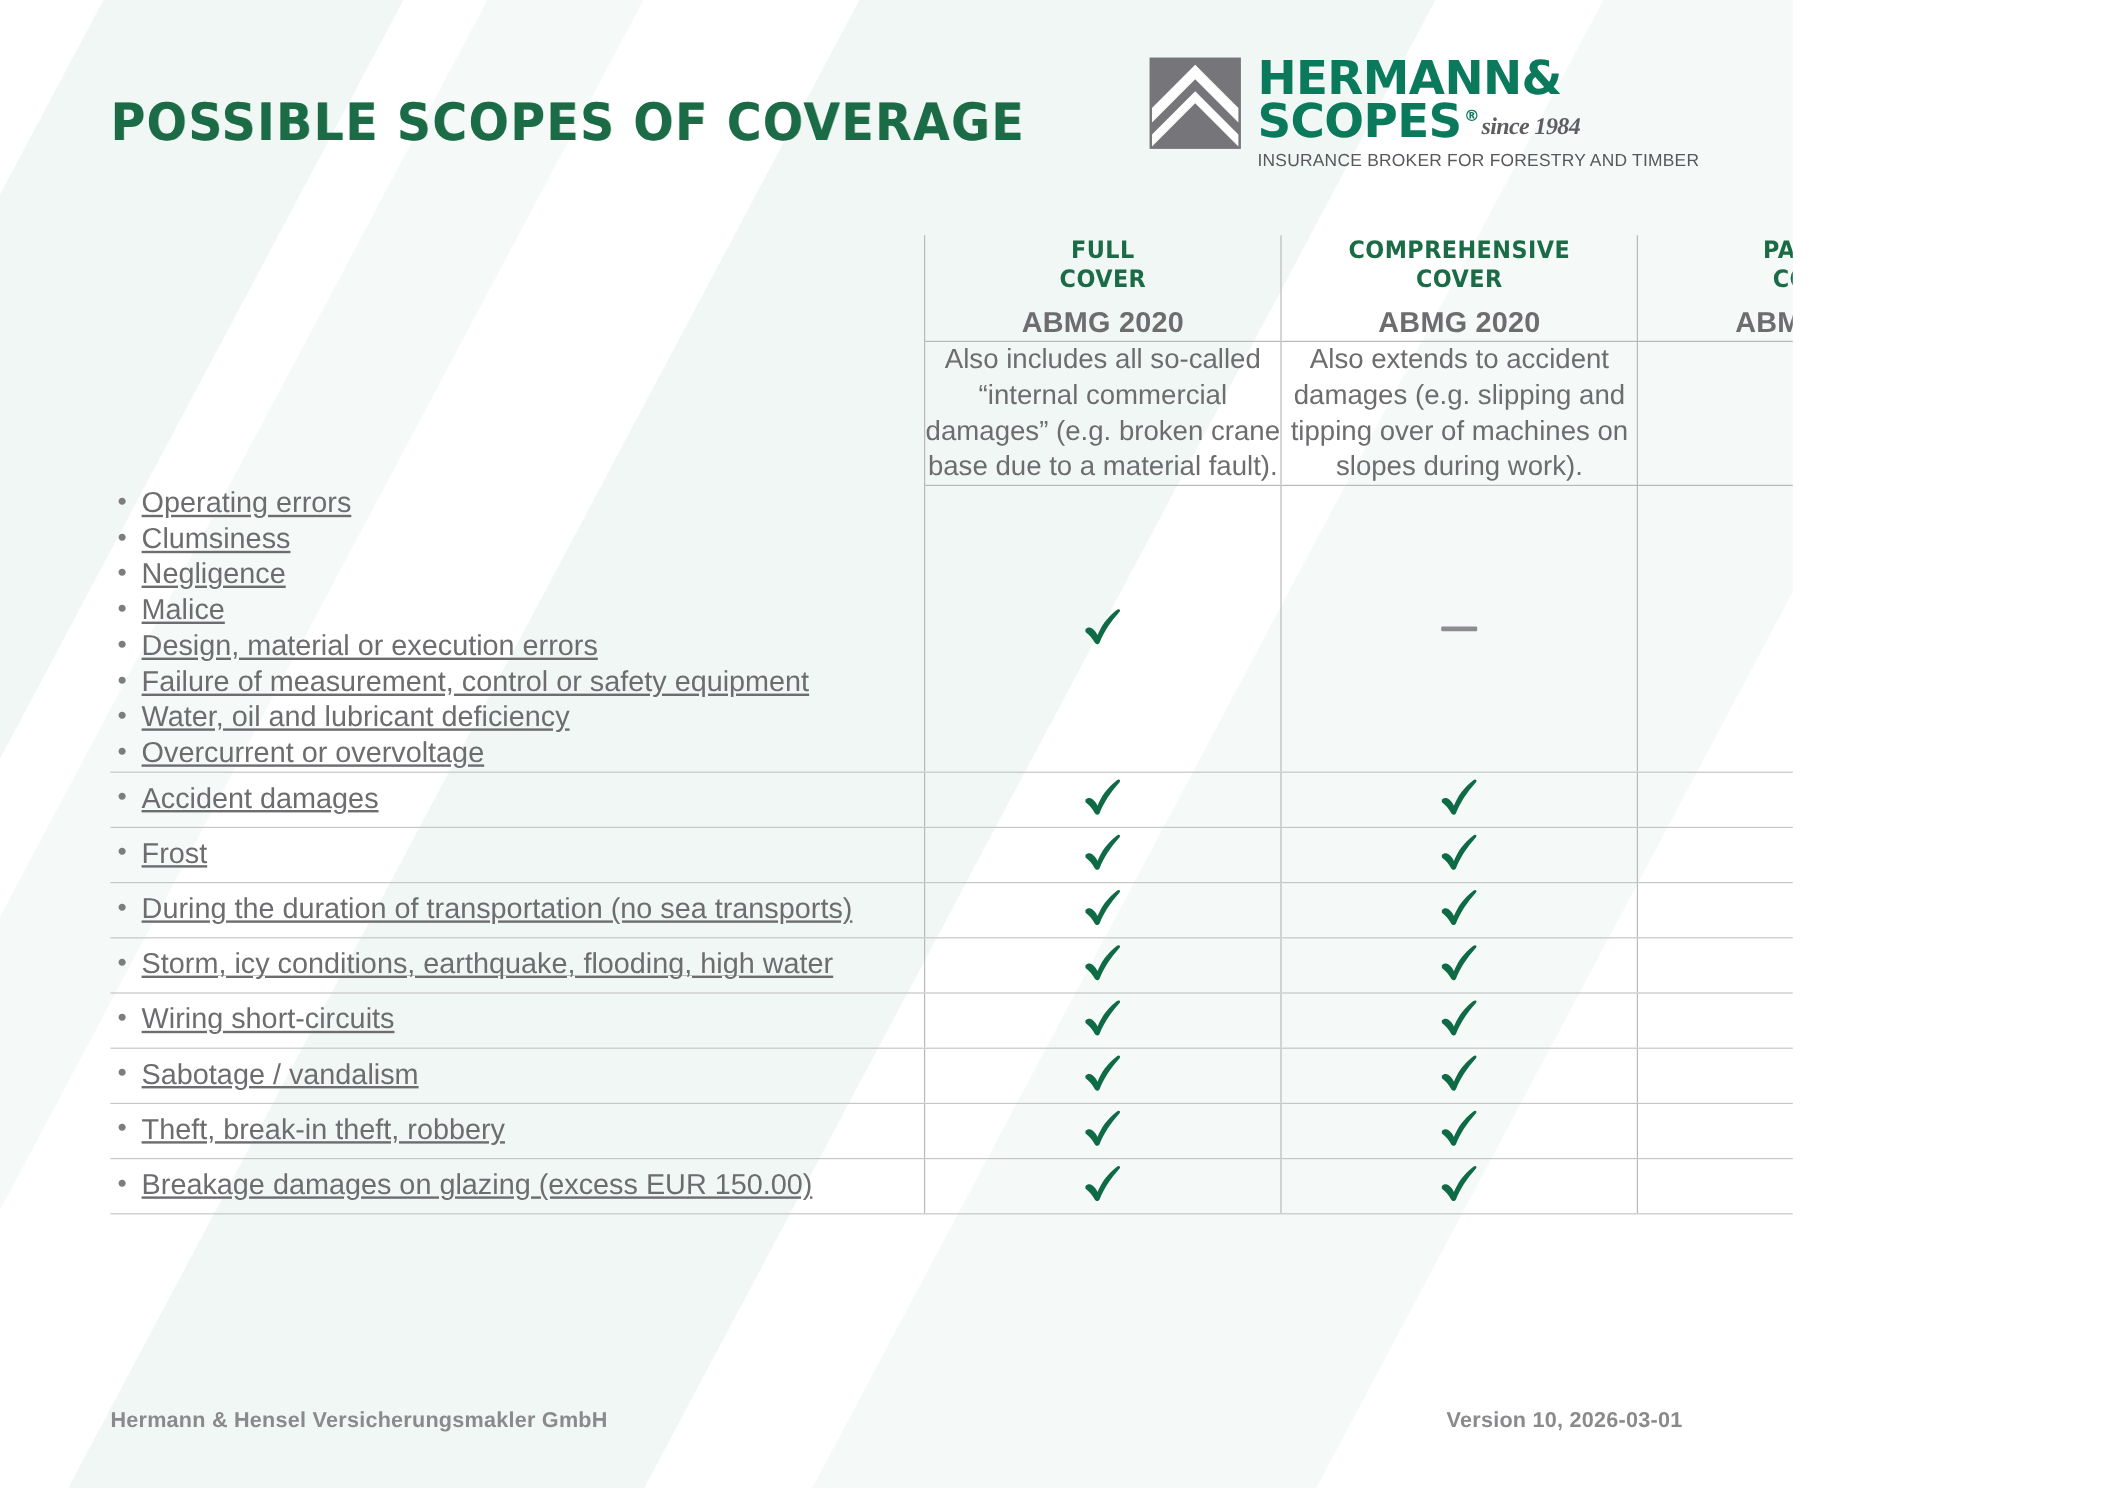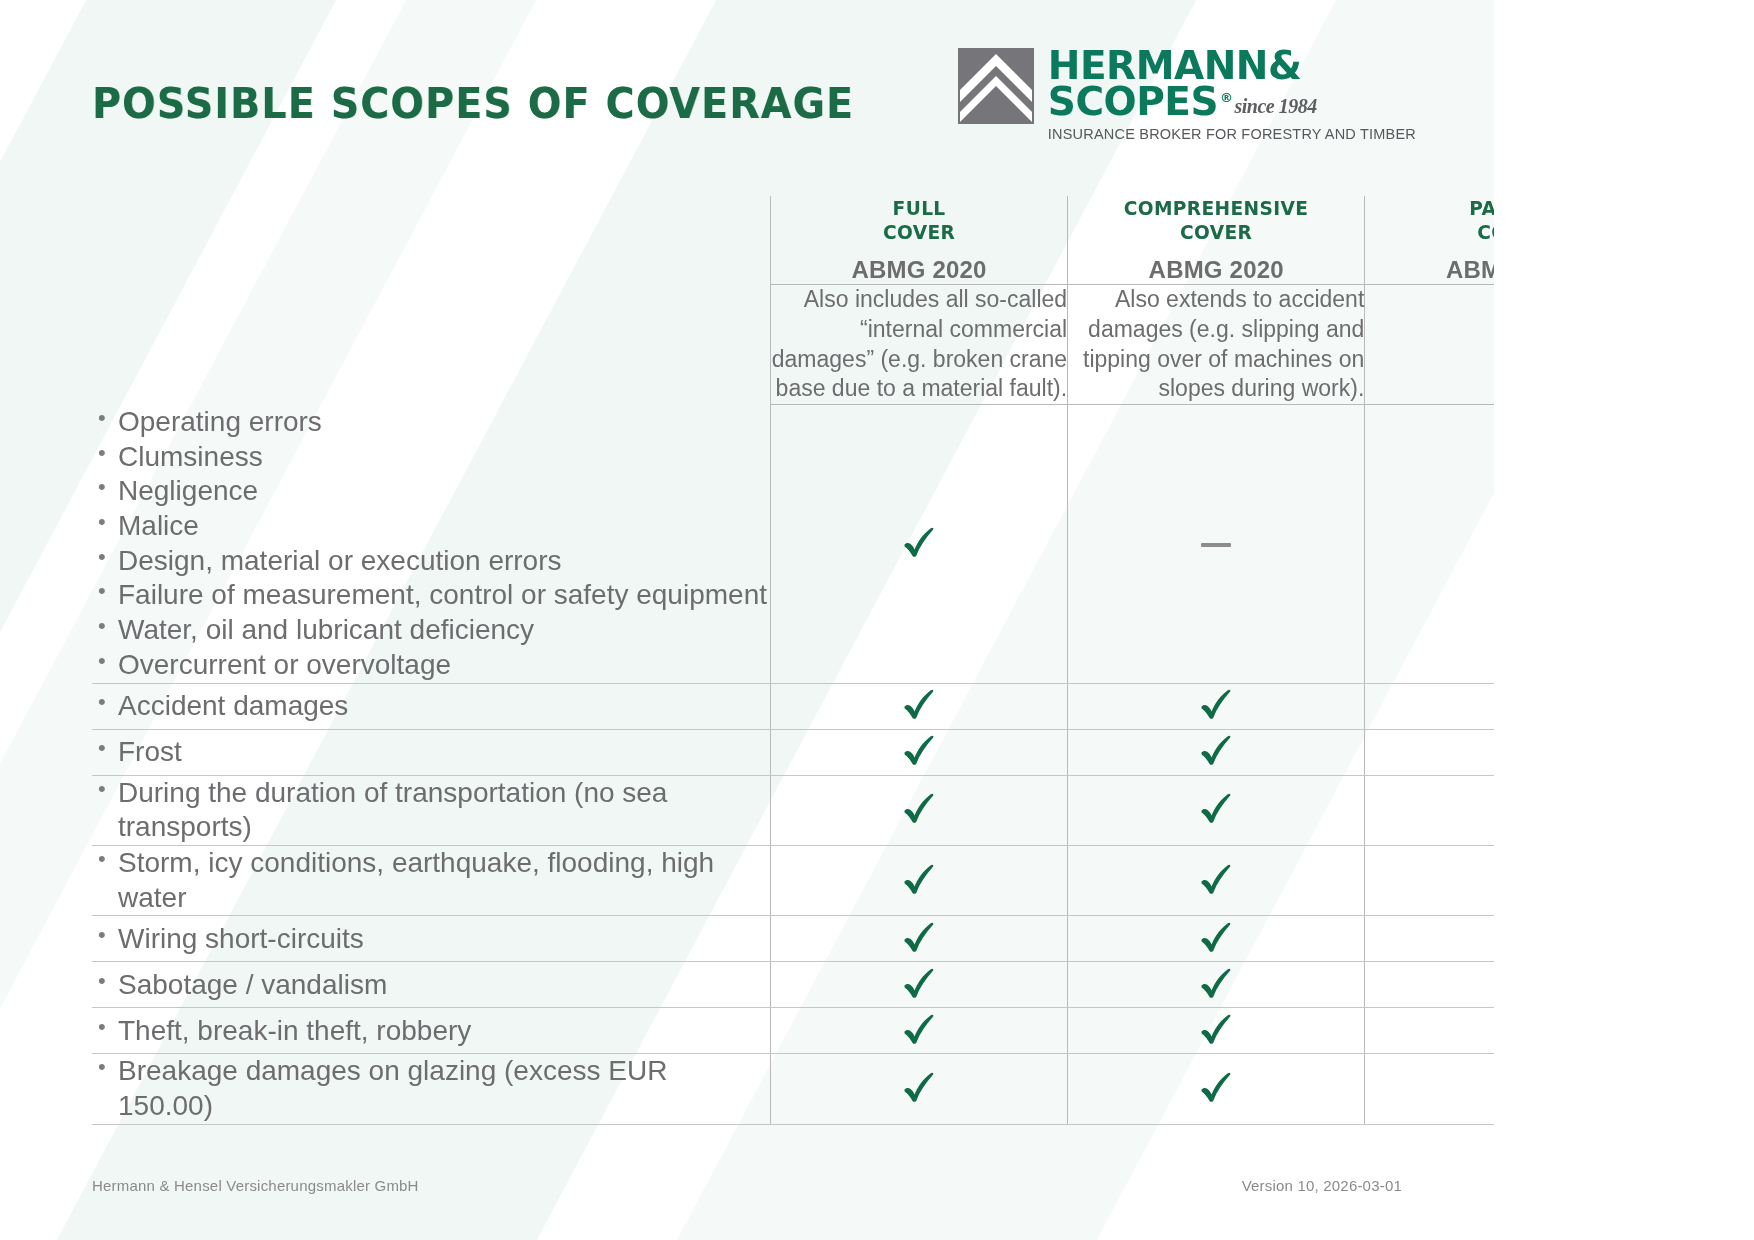--- a/index.html
+++ b/index.html
@@ -115,37 +115,38 @@
   .col-sub {
     margin-top: 11px;
     font-family: "Liberation Sans", sans-serif;
     font-size: 24px;
     color: #6d6d70;
     letter-spacing: 0.2px;
   }
   .head-spacer { border: none; }
 
   .col-desc {
-    text-align: right;
+    text-align: center;
     border-left: 1px solid #b9b9bb;
     border-bottom: 1px solid #b9b9bb;
     padding: 14px 14px 16px 14px;
     font-size: 23px;
     line-height: 1.30;
     color: #6d6d70;
     vertical-align: top;
   }
   .col-desc.empty { color: transparent; }
 
   .row-label {
     border-bottom: 1px solid #c6c6c8;
     padding: 9px 14px 11px 4px;
     color: #6d6d70;
-    font-size: 28px;
+    font-size: 24px;
     line-height: 1.24;
+    text-decoration: underline;
   }
   .row-label ul { list-style: none; }
   .row-label li { position: relative; padding-left: 26px; }
   .row-label li::before {
     content: "\2022";
     position: absolute; left: 6px; top: -1px;
     color: #7d7d80;
     font-size: 22px;
   }
 
@@ -162,21 +163,21 @@
     width: 30px; height: 4px;
     background: #8d8d90;
     border-radius: 1px;
     vertical-align: middle;
   }
 
   
   .footer {
     position: absolute; left: 92px; right: 92px; bottom: 46px;
     display: flex; justify-content: space-between; align-items: baseline;
-    font-size: 15px; color: #8a8a8d; letter-spacing: 0.2px;
+    font-size: 18px; color: #8a8a8d; letter-spacing: 0.2px; font-weight: bold;
   }
 </style>
 </head>
 <body>
 
 <div id="page">
 
   <div class="stripes">
     <div class="stripe s1"></div>
     <div class="stripe s2"></div>

